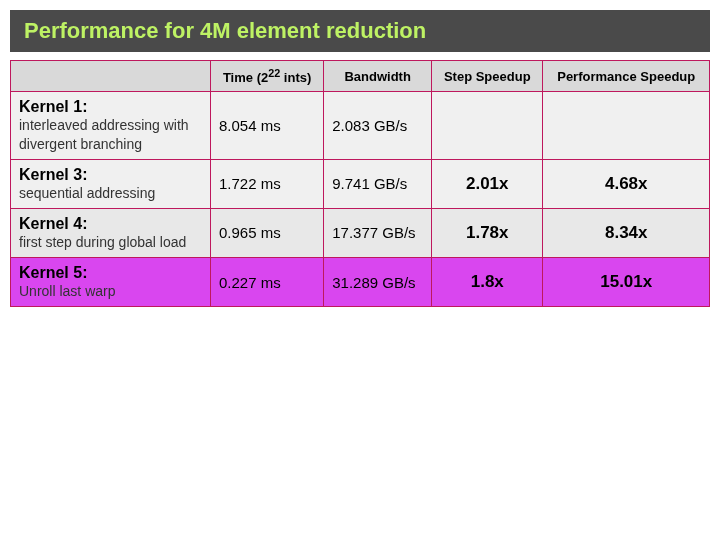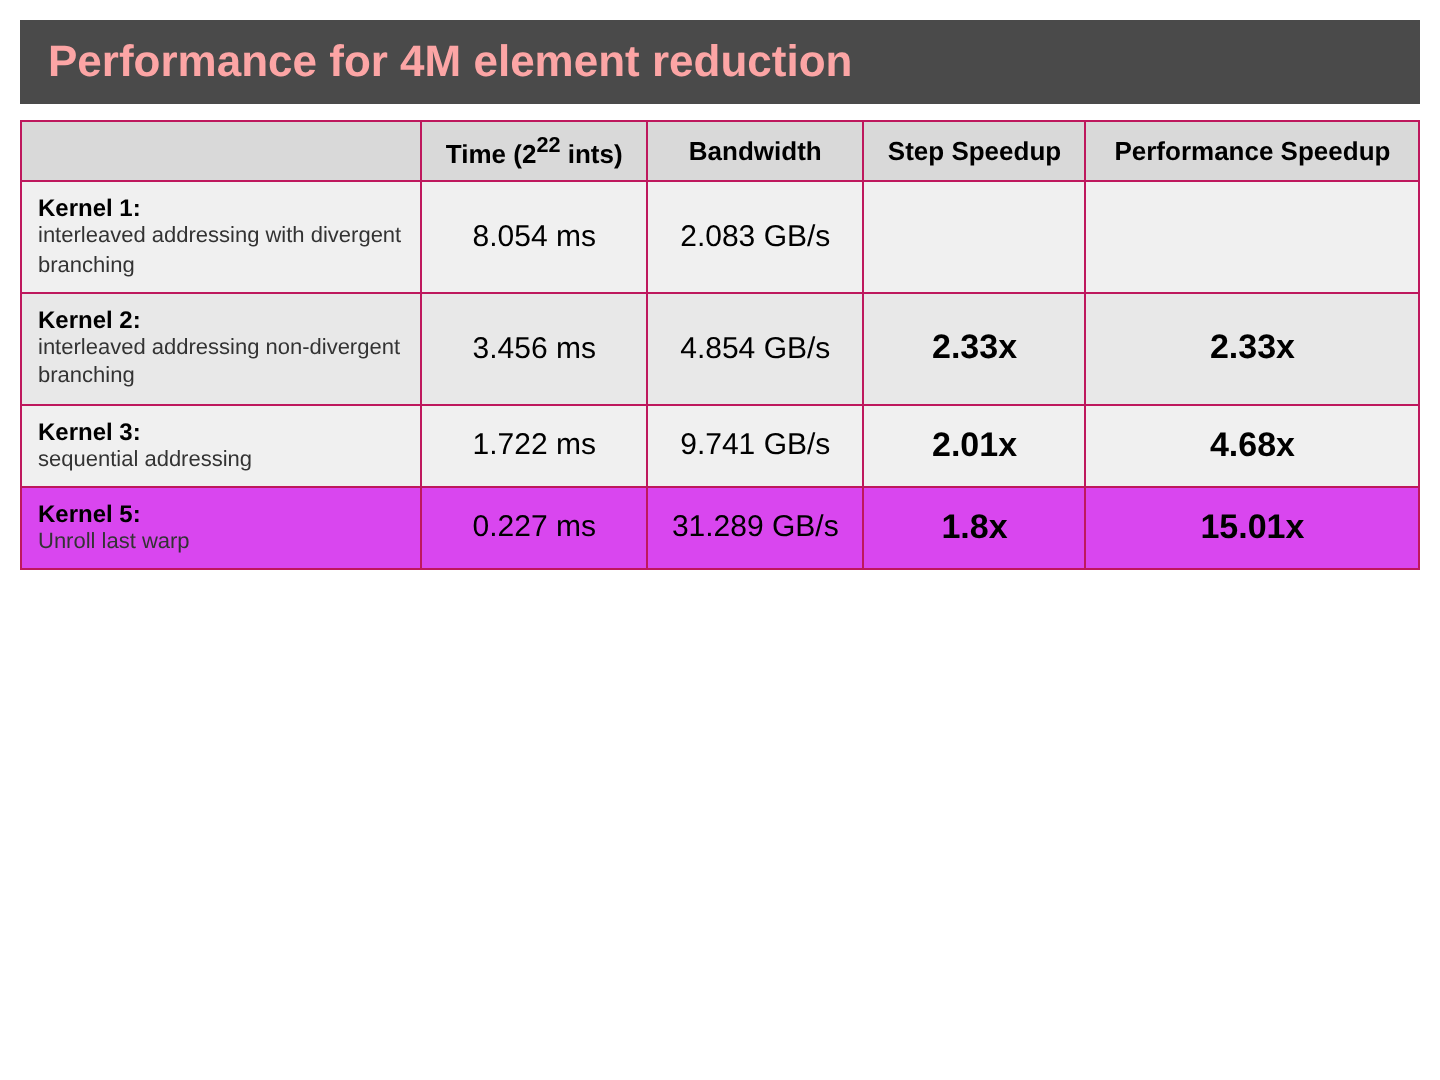--- a/index.html
+++ b/index.html
@@ -10,21 +10,21 @@
       height: 540px;
       overflow: hidden;
     }
     .page-wrapper {
       width: 720px;
       padding: 10px;
       background: #fff;
     }
     .title-bar {
       background: #4a4a4a;
-      color: #fca5a5;
+      color: #bef264;
       font-size: 22px;
       font-weight: bold;
       padding: 8px 14px;
       margin-bottom: 8px;
     }
     table {
       width: 100%;
       border-collapse: collapse;
       font-size: 14px;
     }
@@ -48,31 +48,30 @@
     }
     
     .row-1 { background: #f0f0f0; }
     .row-2 { background: #e8e8e8; }
     .row-3 { background: #f0f0f0; }
     .row-4 { background: #e8e8e8; }
     .row-5 { background: #d946ef; }
 
     .kernel-name {
       font-weight: bold;
-      font-size: 12px;
+      font-size: 16px;
       display: block;
     }
     .kernel-desc {
-      font-size: 11px;
+      font-size: 14px;
       color: #333;
       display: block;
       line-height: 1.3;
     }
     td.val {
-      text-align: center;
       font-size: 15px;
     }
     td.speedup {
       text-align: center;
       font-size: 17px;
       font-weight: bold;
     }
   </style>
 </head>
 <body>
@@ -96,40 +95,40 @@
           <td>
             <span class="kernel-name">Kernel 1:</span>
             <span class="kernel-desc">interleaved addressing
 with divergent branching</span>
           </td>
           <td class="val">8.054 ms</td>
           <td class="val">2.083 GB/s</td>
           <td class="speedup"></td>
           <td class="speedup"></td>
         </tr>
-        <tr class="row-2">
-          <td>
-            <span class="kernel-name">Kernel 2:</span>
-            <span class="kernel-desc">interleaved addressing
-non-divergent branching</span>
-          </td>
-          <td class="val">3.456 ms</td>
-          <td class="val">4.854 GB/s</td>
-          <td class="speedup">2.33x</td>
-          <td class="speedup">2.33x</td>
-        </tr>
         <tr class="row-3">
           <td>
             <span class="kernel-name">Kernel 3:</span>
             <span class="kernel-desc">sequential addressing</span>
           </td>
           <td class="val">1.722 ms</td>
           <td class="val">9.741 GB/s</td>
           <td class="speedup">2.01x</td>
           <td class="speedup">4.68x</td>
+        </tr>
+        <tr class="row-4">
+          <td>
+            <span class="kernel-name">Kernel 4:</span>
+            <span class="kernel-desc">first step during global
+load</span>
+          </td>
+          <td class="val">0.965 ms</td>
+          <td class="val">17.377 GB/s</td>
+          <td class="speedup">1.78x</td>
+          <td class="speedup">8.34x</td>
         </tr>
         <tr class="row-5">
           <td>
             <span class="kernel-name">Kernel 5:</span>
             <span class="kernel-desc">Unroll last warp</span>
           </td>
           <td class="val">0.227 ms</td>
           <td class="val">31.289 GB/s</td>
           <td class="speedup">1.8x</td>
           <td class="speedup">15.01x</td>

